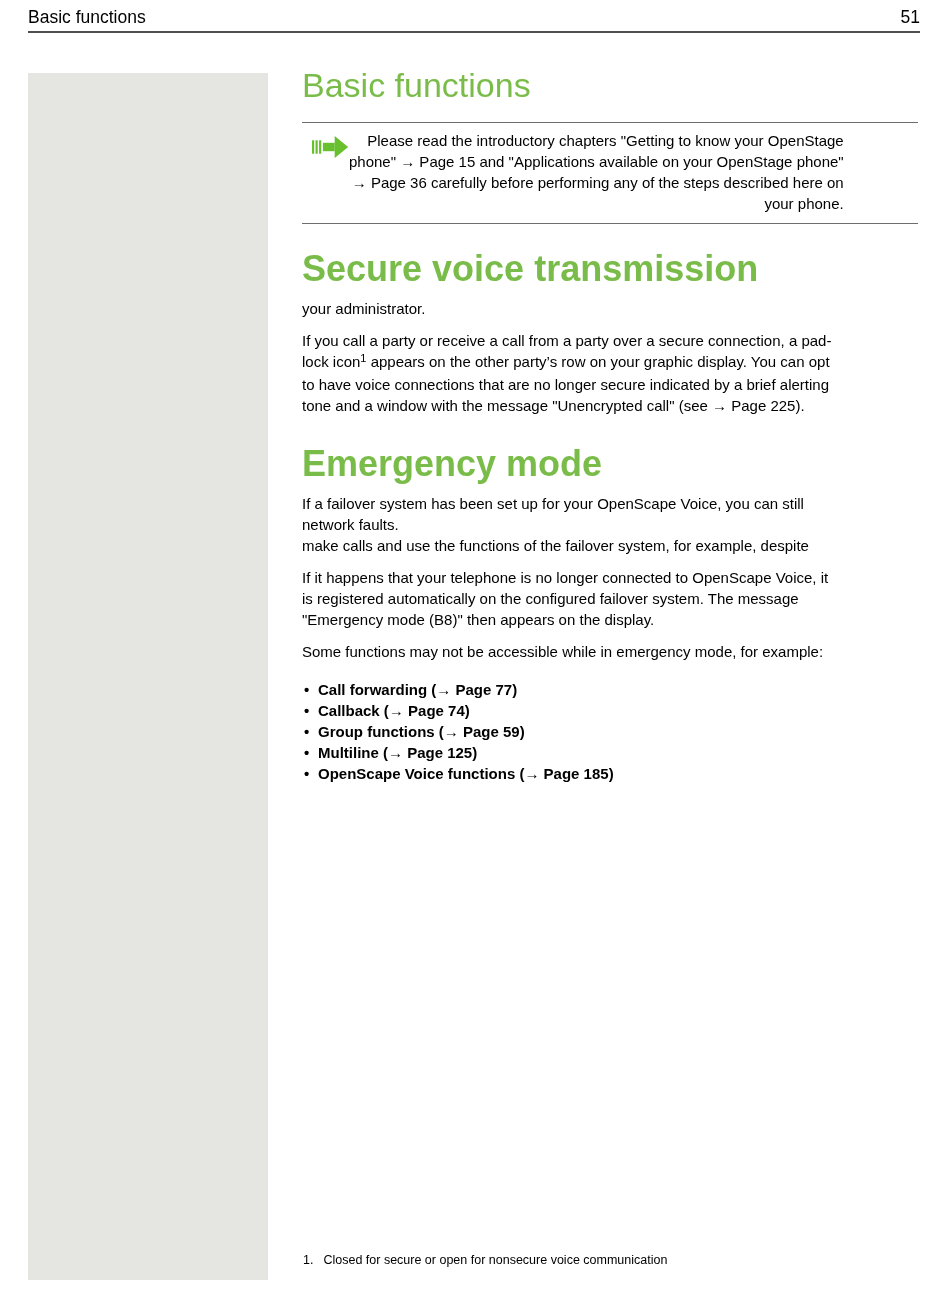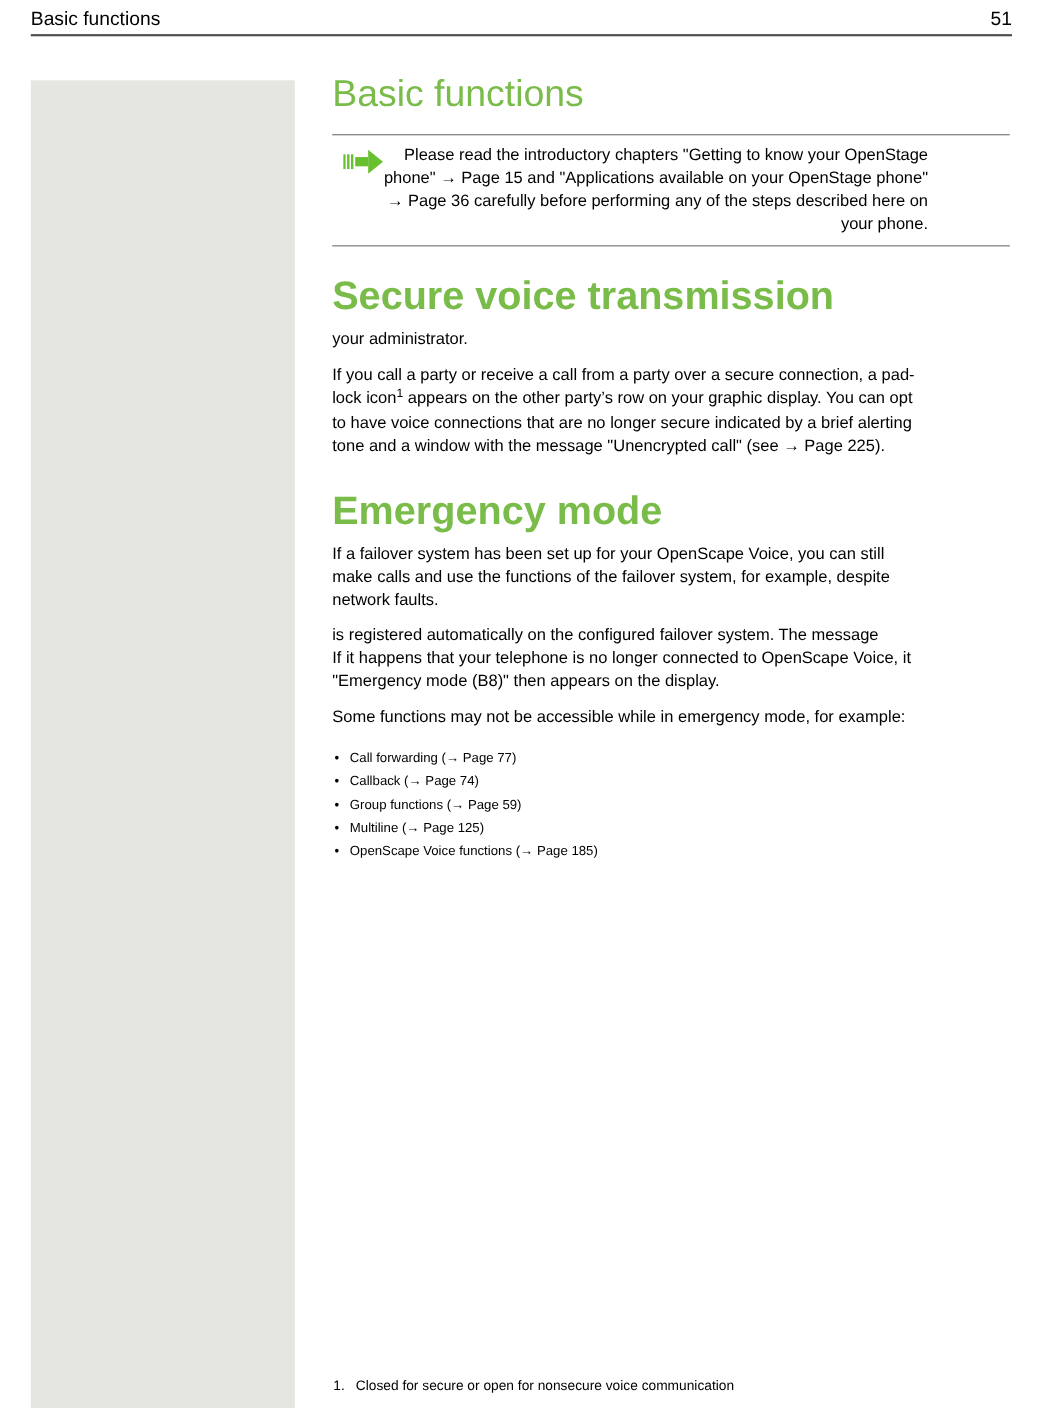--- a/index.html
+++ b/index.html
@@ -48,21 +48,21 @@
   .section-heading{
     margin:28px 0 12px 0;font-size:36px;font-weight:bold;
     color:var(--green);line-height:34px;
   }
   .section-heading.emergency{margin-top:31px;}
   p.body{font-size:15px;line-height:21px;margin:0 0 11px 0;}
   .bold{font-weight:bold;}
   .sup{font-size:11px;position:relative;top:-5px;}
   ul.bullets{
     list-style:none;margin:17px 0 0 0;padding:0;
-    font-size:12px;line-height:21px;
+    font-size:15px;line-height:21px;font-weight:bold;
   }
   ul.bullets li{position:relative;padding-left:16px;white-space:nowrap;}
   ul.bullets li::before{content:"\2022";position:absolute;left:2px;}
   .footnote{
     position:absolute;left:303px;top:1252px;font-size:12.5px;line-height:16px;
     display:flex;
   }
   .footnote-marker{flex:0 0 auto;margin-right:10px;}
 </style>
 </head>
@@ -111,27 +111,27 @@
     <span class="line">If you call a party or receive a call from a party over a secure connection, a pad-</span>
     <span class="line"><span>lock icon</span><span class="sup">1</span><span> appears on the other party’s row on your graphic display. You can opt</span></span>
     <span class="line">to have voice connections that are no longer secure indicated by a brief alerting</span>
     <span class="line">tone and a window with the message "Unencrypted call" (see → Page 225).</span>
   </p>
 
   <h2 class="section-heading emergency">Emergency mode</h2>
 
   <p class="body">
     <span class="line">If a failover system has been set up for your OpenScape Voice, you can still</span>
+    <span class="line">network faults.</span>
     <span class="line">make calls and use the functions of the failover system, for example, despite</span>
-    <span class="line">network faults.</span>
   </p>
 
   <p class="body">
+    <span class="line">If it happens that your telephone is no longer connected to OpenScape Voice, it</span>
     <span class="line">is registered automatically on the configured failover system. The message</span>
-    <span class="line">If it happens that your telephone is no longer connected to OpenScape Voice, it</span>
     <span class="line">"Emergency mode (B8)" then appears on the display.</span>
   </p>
 
   <p class="body">Some functions may not be accessible while in emergency mode, for example:</p>
 
   <ul class="bullets">
     <li>Call forwarding (→ Page 77)</li>
     <li>Callback (→ Page 74)</li>
     <li>Group functions (→ Page 59)</li>
     <li>Multiline (→ Page 125)</li>

